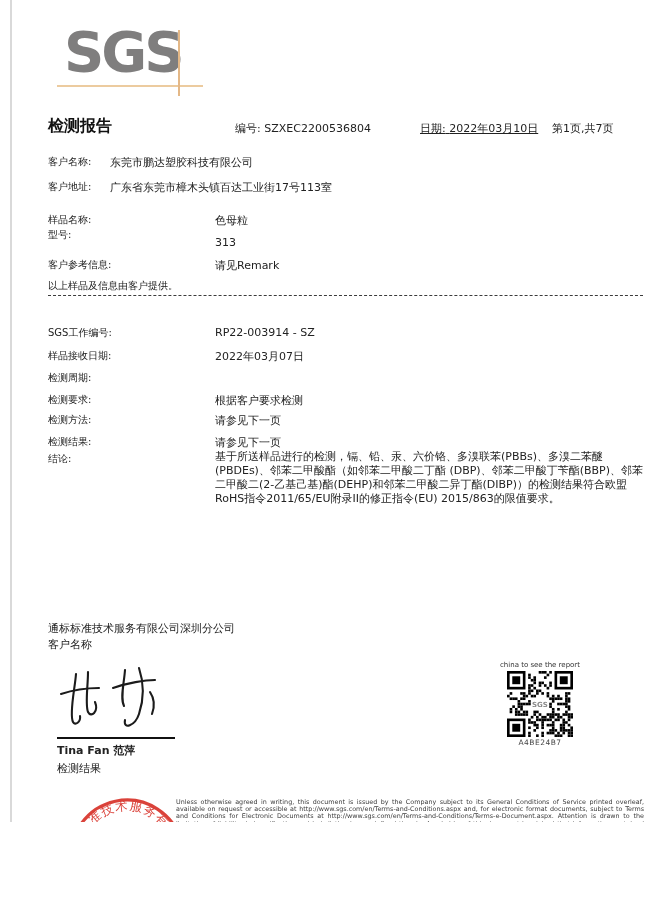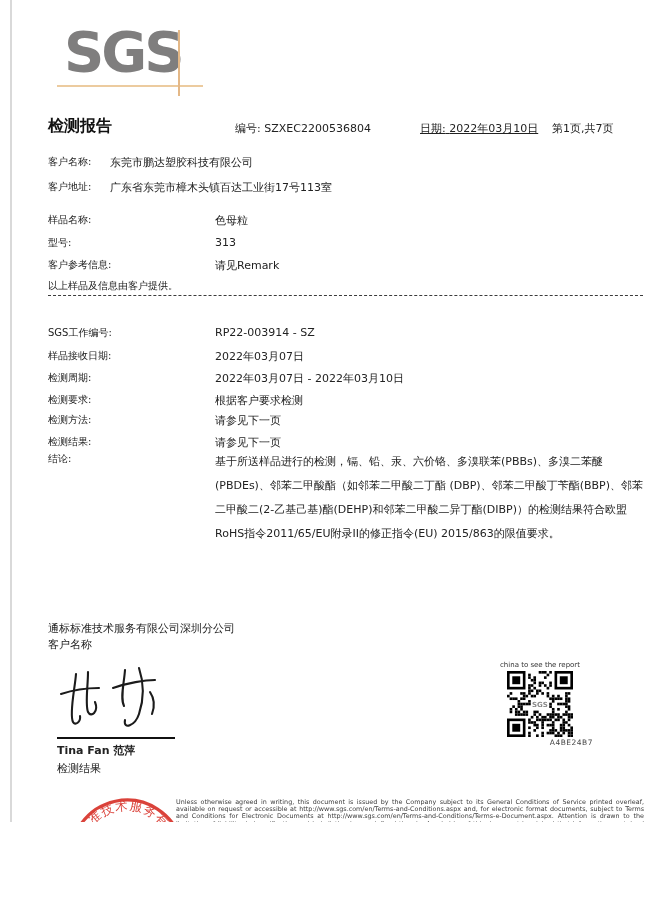--- a/index.html
+++ b/index.html
@@ -20,32 +20,32 @@
   .hdr-page{position:absolute;left:552px;top:121px;font-size:11px;}
   .hdr-no b,.hdr-date b{font-weight:normal;}
 
   .lbl{position:absolute;left:48px;font-size:10px;color:#222;}
   .val{position:absolute;font-size:11px;color:#222;}
   .v1{left:110px;}
   .v2{left:215px;}
 
   .dashes{position:absolute;left:48px;top:295px;width:595px;border-top:1.4px dashed #3c3c3c;}
 
-  .conclusion{position:absolute;left:215px;top:450px;width:430px;font-size:11px;line-height:24px;color:#222;}
+  .conclusion{position:absolute;left:215px;top:450px;width:430px;font-size:11px;line-height:14px;color:#222;}
 
   .sign-co{position:absolute;left:48px;top:621px;font-size:11px;line-height:15px;}
   .sign-auth{position:absolute;left:48px;top:637px;font-size:11px;}
   .sig-svg{position:absolute;left:55px;top:662px;}
   .sign-line{position:absolute;left:57px;top:737px;width:118px;height:2px;background:#111;}
   .sign-name{position:absolute;left:57px;top:743px;font-size:11px;font-weight:bold;}
   .sign-role{position:absolute;left:57px;top:761px;font-size:11px;}
 
   .qr-block{position:absolute;left:487px;top:661px;width:106px;text-align:center;}
   .qr-cap{font-size:7px;color:#333;margin-bottom:2px;}
-  .qr-code-num{font-size:7.5px;color:#444;margin-top:1px;letter-spacing:.5px;text-align:right;}
+  .qr-code-num{font-size:7.5px;color:#444;margin-top:1px;letter-spacing:.5px;}
   #qr{display:block;margin:0 auto;}
 
   .legal{position:absolute;left:176px;top:799px;width:468px;font-size:6.4px;line-height:7.2px;color:#3b3b3b;text-align:justify;}
   .attention{position:absolute;left:176px;top:860px;width:468px;font-size:6.4px;line-height:7.3px;color:#ee4b23;font-weight:bold;}
 
   .co-gray{position:absolute;left:83px;top:879px;font-size:5.9px;line-height:7.6px;color:#9b9b9b;}
   .addr-div{position:absolute;left:206px;top:878px;width:1px;height:17px;background:#999;}
   .addr{position:absolute;left:211px;top:878px;width:432px;font-size:4.7px;line-height:8.2px;color:#4a4a4a;white-space:nowrap;overflow:hidden;}
   .addr .row{display:flex;justify-content:space-between;}
   .bottom-rule{position:absolute;left:57px;top:897px;width:586px;height:1px;background:#6d6d6d;}
@@ -69,34 +69,33 @@
   <div class="hdr-date"><b>日期:</b> <span>2022年03月10日</span></div>
   <div class="hdr-page">第1页,共7页</div>
 
   <div class="lbl" style="top:155px">客户名称:</div>
   <div class="val v1" style="top:155px">东莞市鹏达塑胶科技有限公司</div>
   <div class="lbl" style="top:180px">客户地址:</div>
   <div class="val v1" style="top:180px">广东省东莞市樟木头镇百达工业街17号113室</div>
 
   <div class="lbl" style="top:213px">样品名称:</div>
   <div class="val v2" style="top:213px">色母粒</div>
-  <div class="lbl" style="top:236px">型号:</div>
+  <div class="lbl" style="top:228px">型号:</div>
   <div class="val v2" style="top:236px">313</div>
   <div class="lbl" style="top:258px">客户参考信息:</div>
   <div class="val v2" style="top:258px">请见Remark</div>
   <div class="lbl" style="top:279px">以上样品及信息由客户提供。</div>
 
   <div class="dashes"></div>
 
   <div class="lbl" style="top:326px">SGS工作编号:</div>
   <div class="val v2" style="top:326px">RP22-003914 - SZ</div>
   <div class="lbl" style="top:349px">样品接收日期:</div>
   <div class="val v2" style="top:349px">2022年03月07日</div>
   <div class="lbl" style="top:371px">检测周期:</div>
-  <div class="val v2" style="top:371px">2022年03月07日 - 2022年03月10日</div>
   <div class="lbl" style="top:393px">检测要求:</div>
   <div class="val v2" style="top:393px">根据客户要求检测</div>
   <div class="lbl" style="top:413px">检测方法:</div>
   <div class="val v2" style="top:413px">请参见下一页</div>
   <div class="lbl" style="top:435px">检测结果:</div>
   <div class="val v2" style="top:435px">请参见下一页</div>
 
   <div class="lbl" style="top:452px">结论:</div>
   <div class="conclusion">基于所送样品进行的检测，镉、铅、汞、六价铬、多溴联苯(PBBs)、多溴二苯醚(PBDEs)、邻苯二甲酸酯（如邻苯二甲酸二丁酯 (DBP)、邻苯二甲酸丁苄酯(BBP)、邻苯二甲酸二(2-乙基己基)酯(DEHP)和邻苯二甲酸二异丁酯(DIBP)）的检测结果符合欧盟RoHS指令2011/65/EU附录II的修正指令(EU) 2015/863的限值要求。</div>
 

